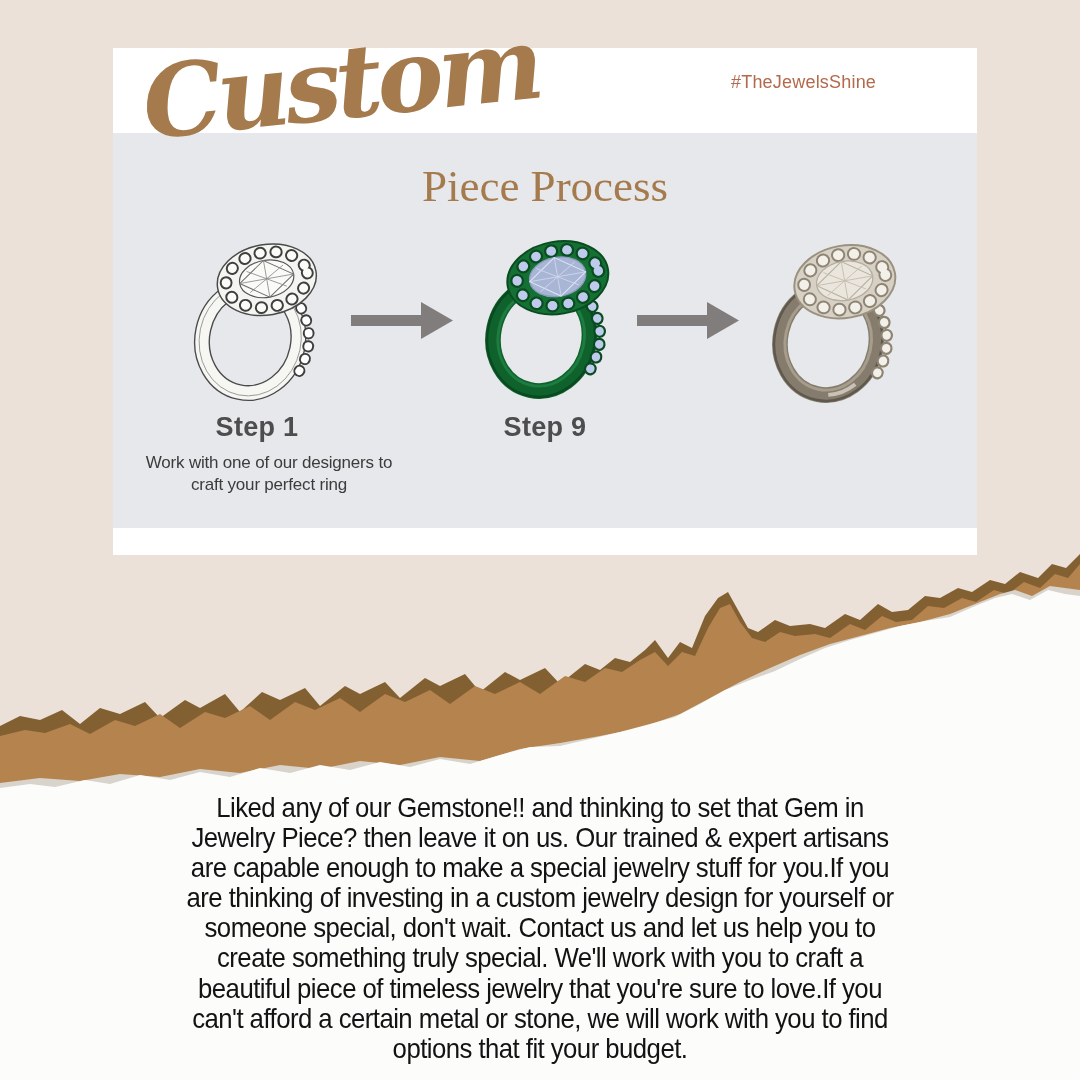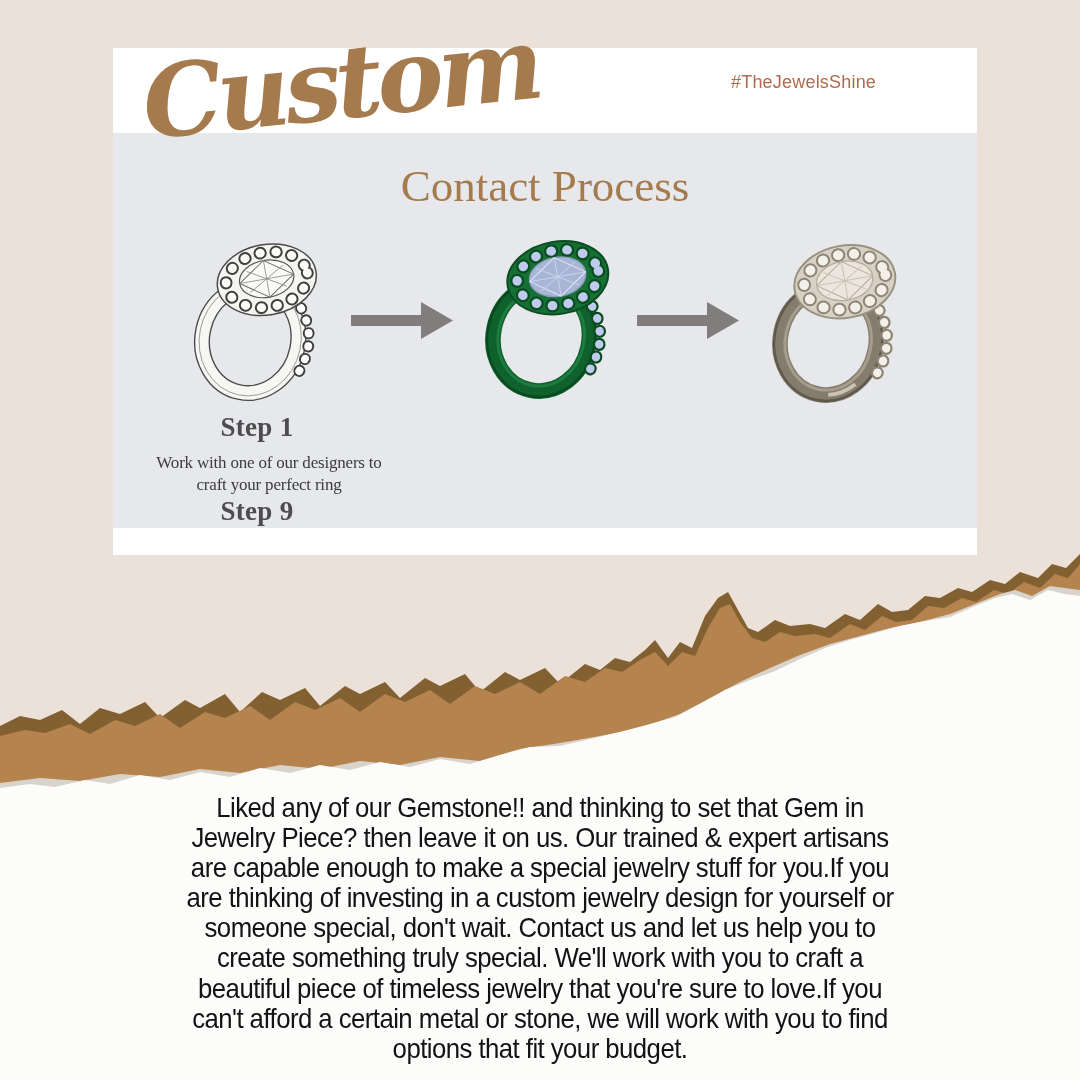--- a/index.html
+++ b/index.html
@@ -38,21 +38,21 @@
   }
   .ring{position:absolute;width:168px;height:178px;}
   .ring-1{left:62px;top:176px;}
   .ring-2{left:353px;top:174px;}
   .ring-3{left:640px;top:178px;}
   .arrow{position:absolute;width:106px;height:48px;}
   .arrow-1{left:238px;top:248px;}
   .arrow-2{left:524px;top:248px;}
   .steps-row{
     position:absolute;left:0;top:364px;width:100%;
-    display:flex;flex-direction:column;font-family:Liberation Serif, serif;
+    display:flex;flex-direction:row;
   }
   .step-col{width:288px;display:flex;flex-direction:column;align-items:center;}
   .step-label{
     font-size:27px;font-weight:600;color:#4d4d4d;letter-spacing:0.3px;
     margin-bottom:9px;
   }
   .step-desc{
     width:252px;text-align:center;
     font-size:17px;line-height:1.3;color:#3c3c3c;letter-spacing:-0.2px;margin-left:24px;
   }
@@ -70,21 +70,21 @@
   }
 </style>
 </head>
 <body>
 
 <div class="card">
   <div class="card-top-band"></div>
   <div class="card-bottom-band"></div>
 
   <div class="title-script">Custom</div>
-  <div class="title-sub">Contact Process</div>
+  <div class="title-sub">Piece Process</div>
   <div class="hashtag">#TheJewelsShine</div>
 
   <svg class="ring ring-1" viewBox="0 0 170 182">
     <g transform="rotate(12 76 118)">
       <ellipse cx="76" cy="118" rx="49" ry="55" fill="none" stroke="#f6f6f3" stroke-width="15"></ellipse>
       <ellipse cx="76" cy="118" rx="56.5" ry="62.5" fill="none" stroke="#4a4a4a" stroke-width="1.4"></ellipse>
       <ellipse cx="76" cy="118" rx="41.5" ry="47.5" fill="none" stroke="#4a4a4a" stroke-width="1.4"></ellipse>
       <ellipse cx="76" cy="118" rx="52" ry="58" fill="none" stroke="#8a8a8a" stroke-width="0.8"></ellipse>
     </g>
     <path d="M128 86 C140 108 139 134 121 158" fill="none" stroke="#3f3f3f" stroke-width="12" stroke-dasharray="0.5 12.9" stroke-linecap="round"></path>

